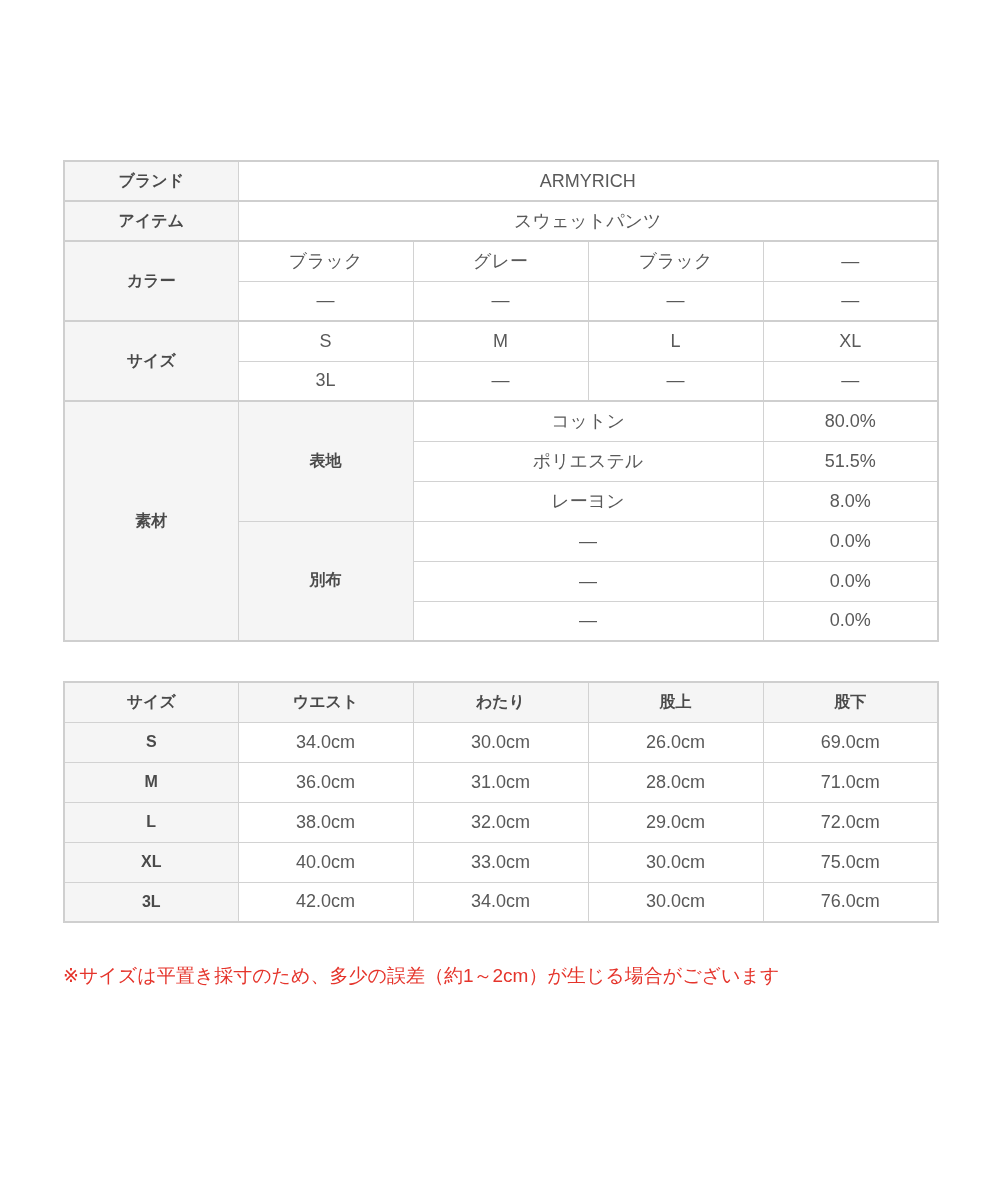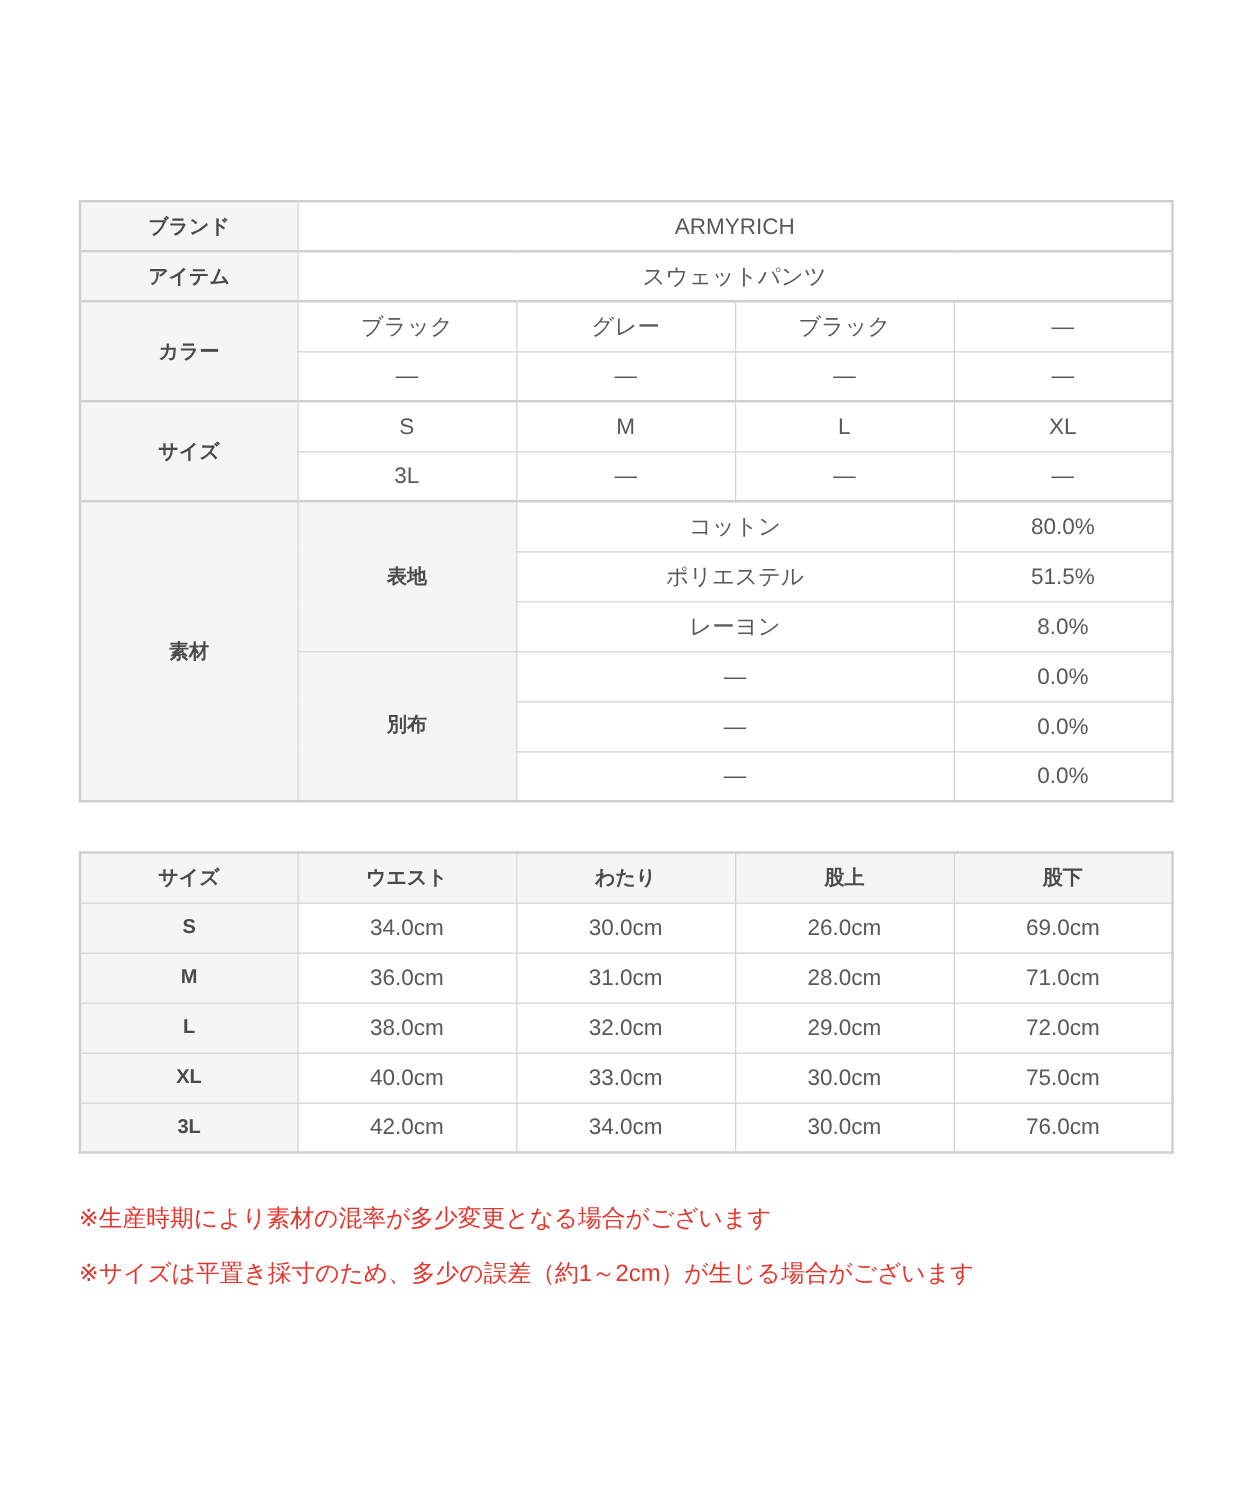--- a/index.html
+++ b/index.html
@@ -190,17 +190,16 @@
           <td>42.0cm</td>
           <td>34.0cm</td>
           <td>30.0cm</td>
           <td>76.0cm</td>
         </tr>
       </tbody>
     </table>
   </div>
 
   <div class="notes">
-    <p class="note">※生産時期により素材の混率が多少変更となる場合がございます</p>
     <p class="note">※サイズは平置き採寸のため、多少の誤差（約1～2cm）が生じる場合がございます</p>
   </div>
 
 </div>
 
 </body></html>

